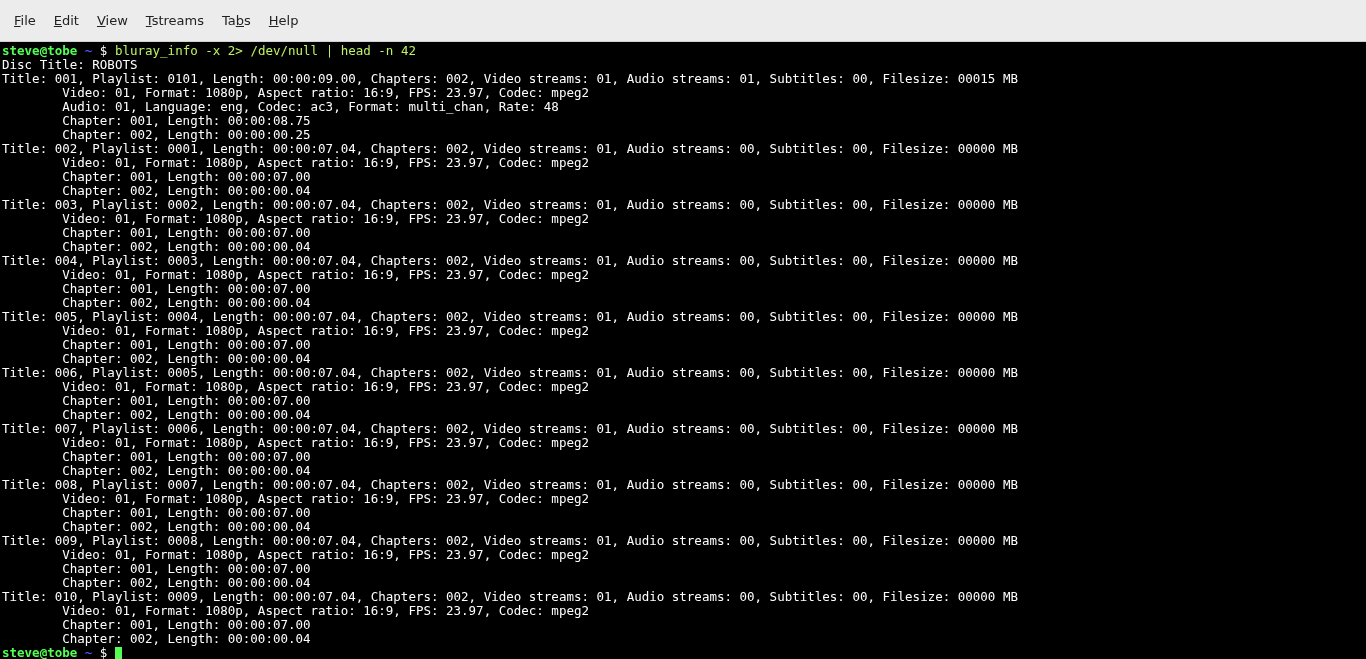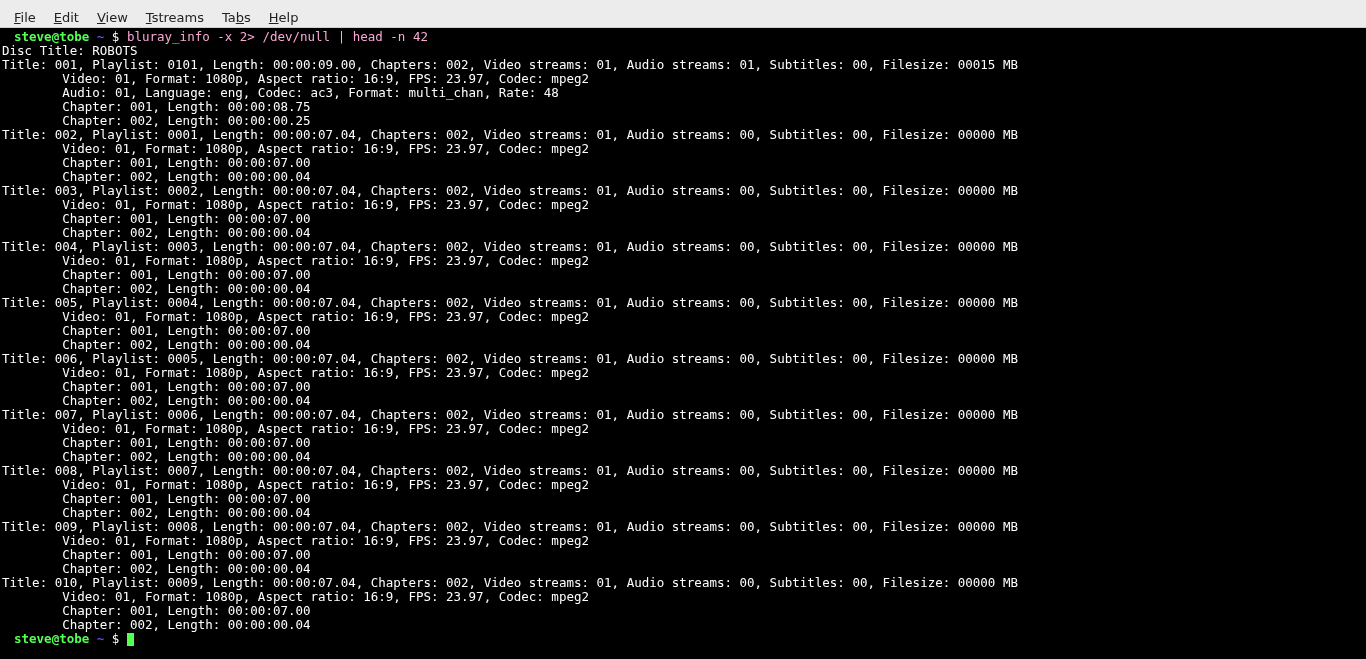--- a/index.html
+++ b/index.html
@@ -7,24 +7,24 @@
     font-family: "DejaVu Sans Mono", "Liberation Mono", monospace;
     font-size: 13px;
     background: #000;
     width: 1366px;
     height: 659px;
     overflow: hidden;
     position: relative;
   }
   .menubar {
     background: #ececec;
-    height: 28px;
+    height: 42px;
     display: flex;
-    align-items: flex-start;
-    padding: 8px 6px;
+    align-items: center;
+    padding: 0 6px;
     gap: 2px;
     font-family: "DejaVu Sans", "Liberation Sans", sans-serif;
     font-size: 13px;
     color: #222;
     border-bottom: 1px solid #d0d0d0;
   }
   .menubar .item {
     padding: 2px 8px;
     cursor: default;
   }
@@ -32,24 +32,24 @@
   .terminal {
     background: #000;
     color: #fff;
     padding: 2px 2px;
     line-height: 14px;
     font-size: 12.5px;
     white-space: pre;
     height: 635px;
     overflow-y: scroll;
   }
-  .prompt-user { color: #54ff54; font-weight: bold; margin-left: 12px; }
+  .prompt-user { color: #54ff54; font-weight: bold; }
   .prompt-path { color: #5454ff; font-weight: bold; }
   .prompt-dollar { color: #fff; }
-  .cmd { color: #f9a8d4; }
+  .cmd { color: #bef264; }
   .cursor {
     display: inline-block;
     width: 7px;
     height: 13px;
     background: #54ff54;
     vertical-align: text-bottom;
   }
   
   .terminal::-webkit-scrollbar { width: 14px; background:#ececec;}
   .terminal::-webkit-scrollbar-thumb { background:#bcbcbc; border:1px solid #999;}

